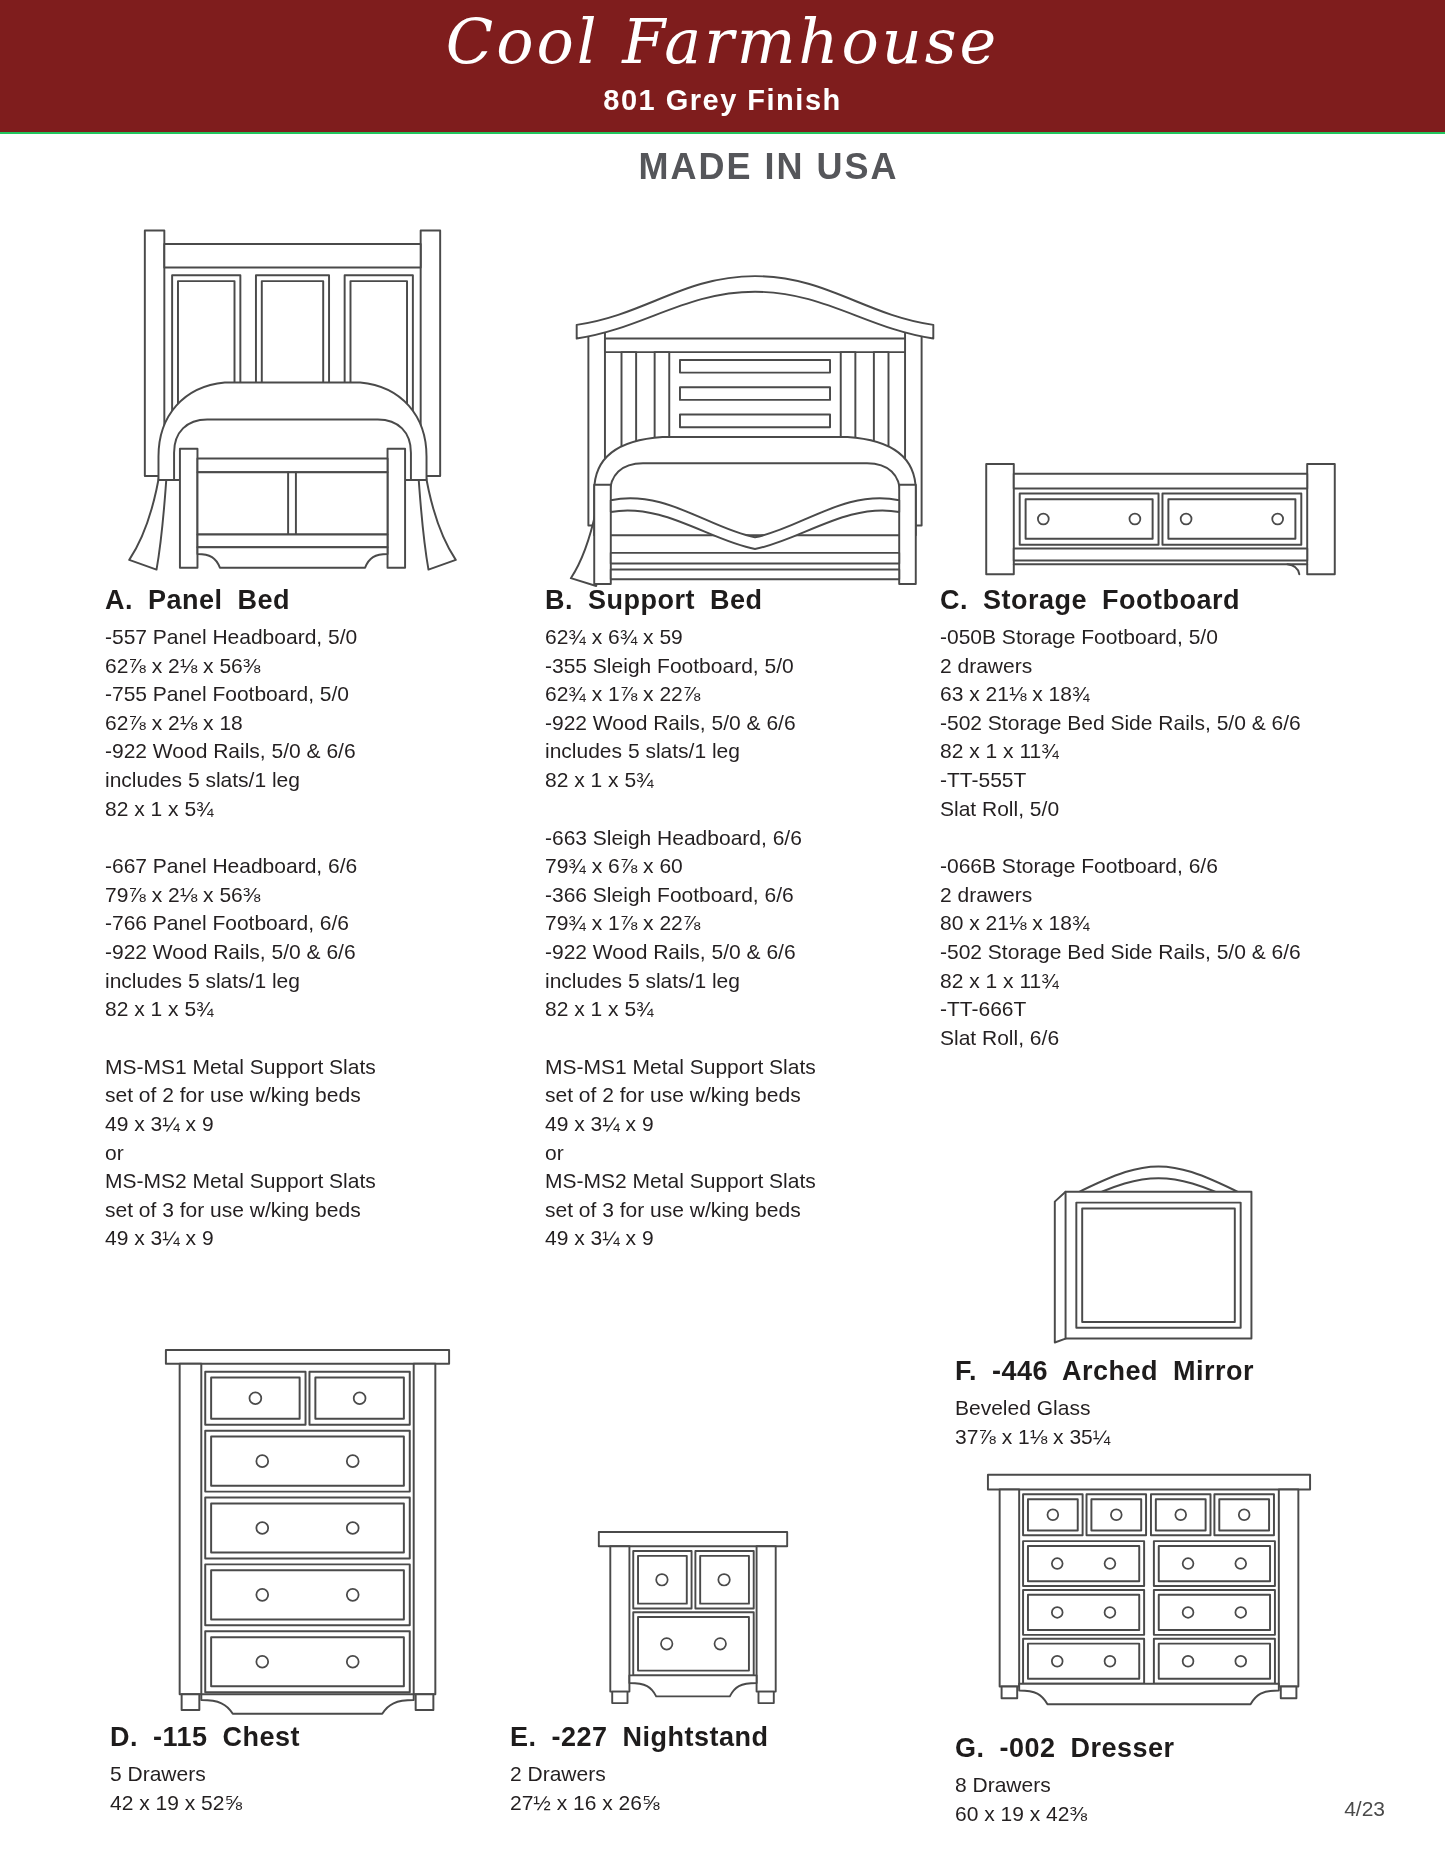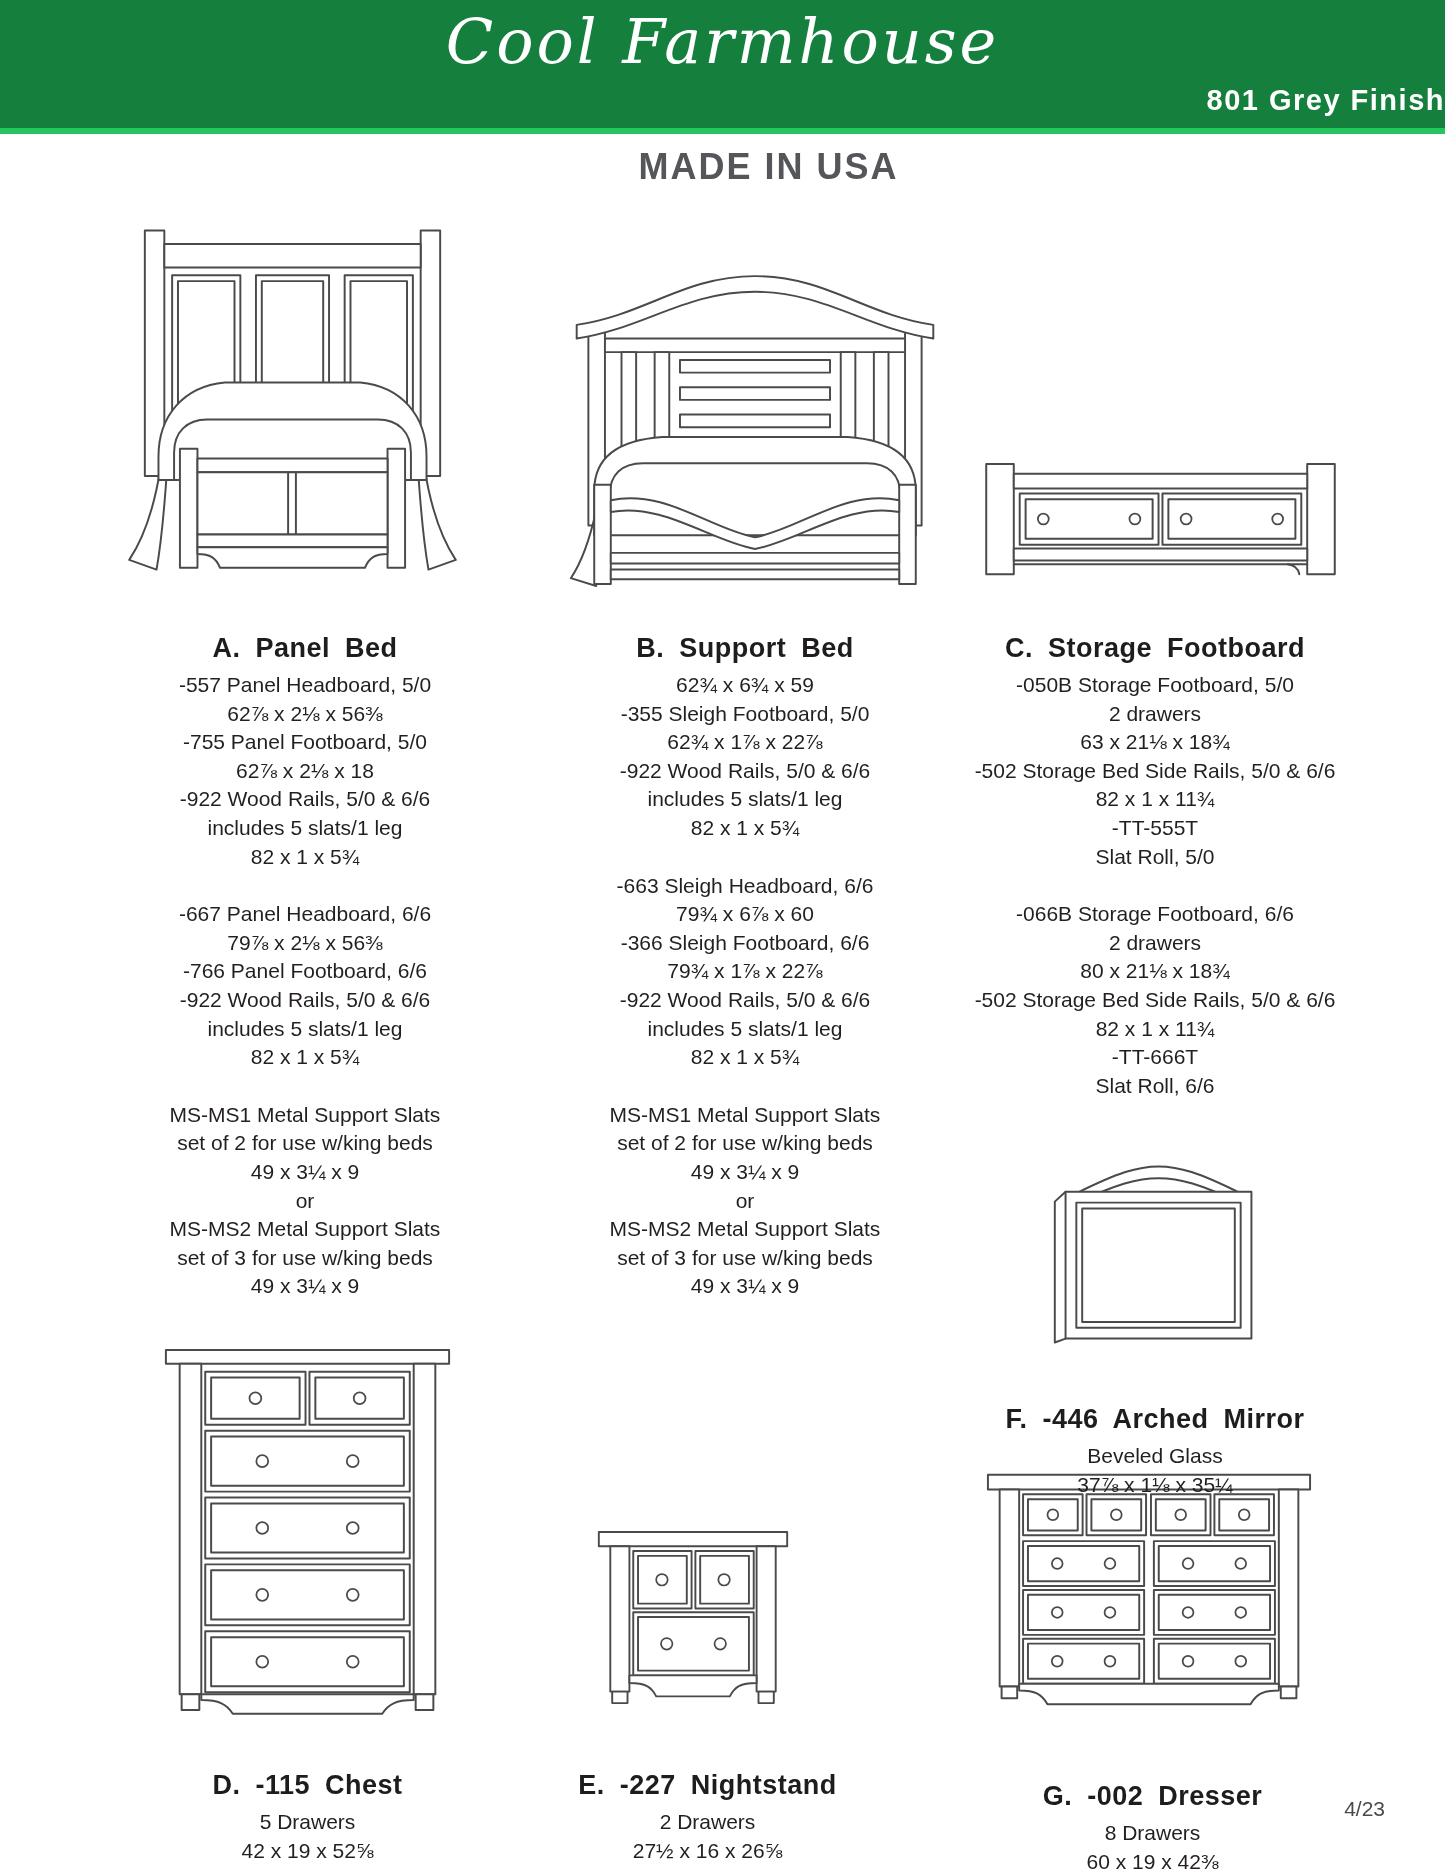--- a/index.html
+++ b/index.html
@@ -4,37 +4,37 @@
 <style>
   html,body { margin:0; padding:0; background:#ffffff; }
   .page {
     position:relative; width:1445px; height:1870px; overflow:hidden;
     background:#ffffff; color:#231f20;
     font-family:"Liberation Sans","DejaVu Sans",sans-serif;
   }
   
   .banner {
     position:absolute; left:0; top:0; width:1445px; height:134px;
-    background:#15803d; border-bottom:6px solid #22c55e; box-sizing:border-box;
+    background:#7f1d1d; border-bottom:2px solid #22c55e; box-sizing:border-box;
   }
   .brand {
     position:absolute; left:0; right:0; top:6px; text-align:center;
     color:#ffffff; font-family:"DejaVu Serif","Liberation Serif",serif;
     font-style:italic; font-size:62px; line-height:72px; letter-spacing:3px;
   }
   .finish {
-    position:absolute; left:0; right:0; top:84px; text-align:right;
+    position:absolute; left:0; right:0; top:84px; text-align:center;
     color:#ffffff; font-weight:bold; font-size:29px; letter-spacing:1.5px;
   }
   .made-in {
     position:absolute; left:0; top:146px; width:1445px; text-align:center;
     color:#55565a; font-weight:bold; font-size:36px; letter-spacing:2px;padding-left:46px;
   }
   
-  .spec { position:absolute; text-align:center;margin-top:48px; }
+  .spec { position:absolute; text-align:left; }
   .spec-heading {
     margin:0 0 7px 0; font-size:27px; font-weight:bold; color:#1e1c1c;
     letter-spacing:0.5px; word-spacing:7px; white-space:nowrap;
   }
   .spec-line { font-size:21px; line-height:28.6px; white-space:nowrap; }
   .gap { height:29px; }
   .col-a { left:105px; top:585px; width:400px; }
   .col-b { left:545px; top:585px; width:400px; }
   .col-c { left:940px; top:585px; width:430px; }
   .mirror-text     { left:955px; top:1356px; width:400px; }

